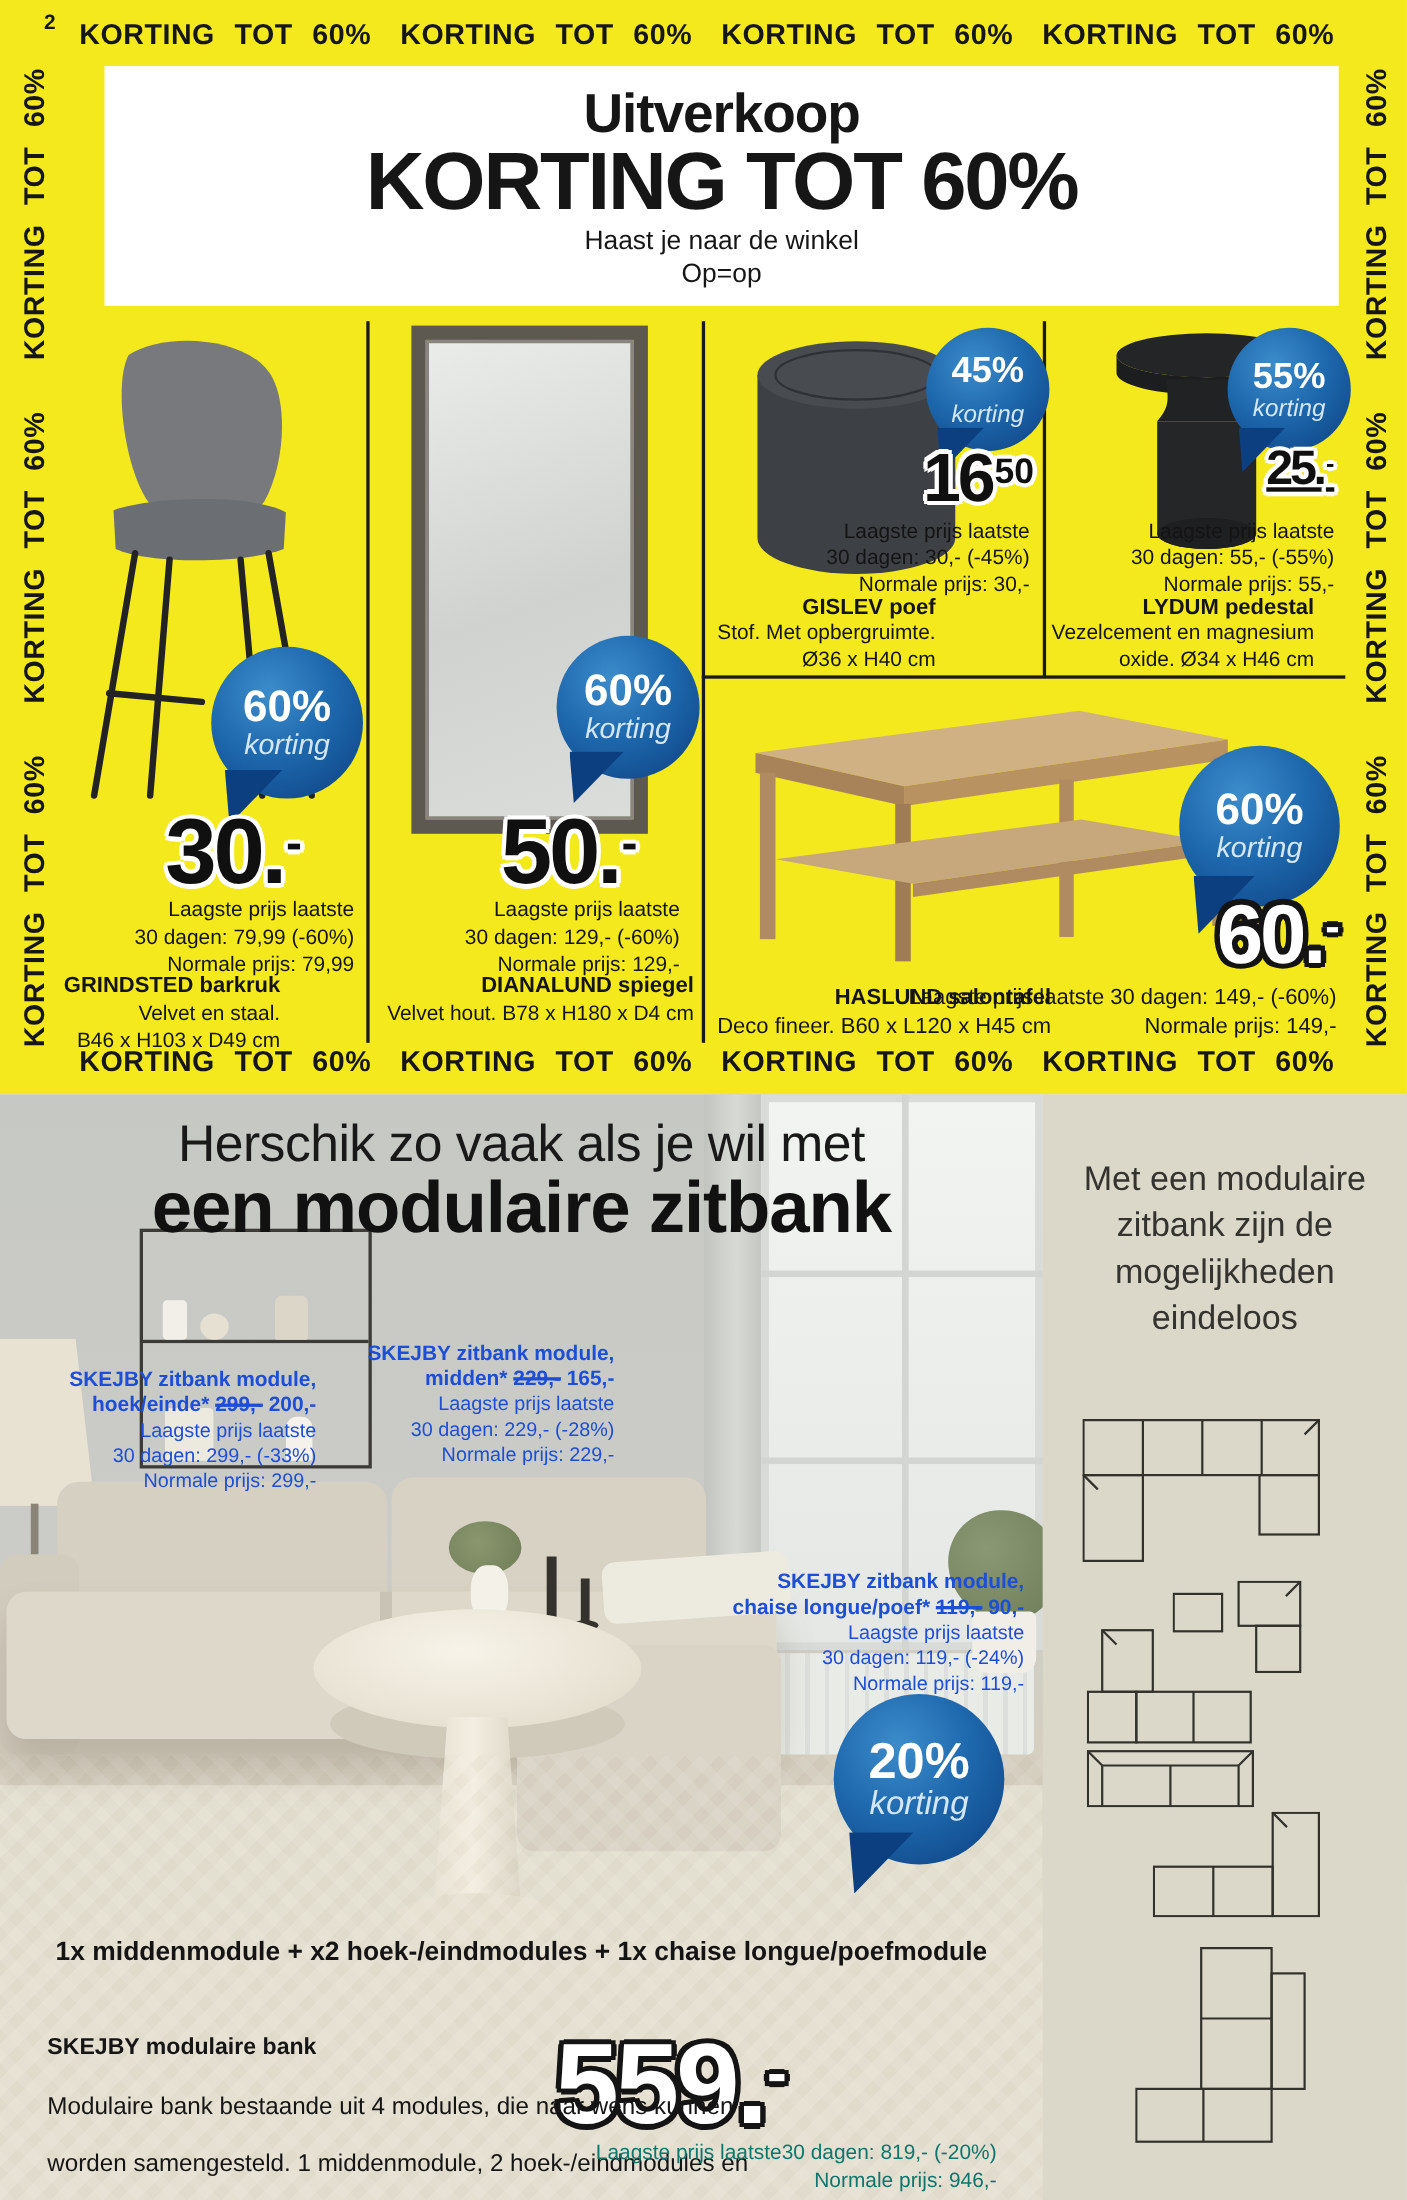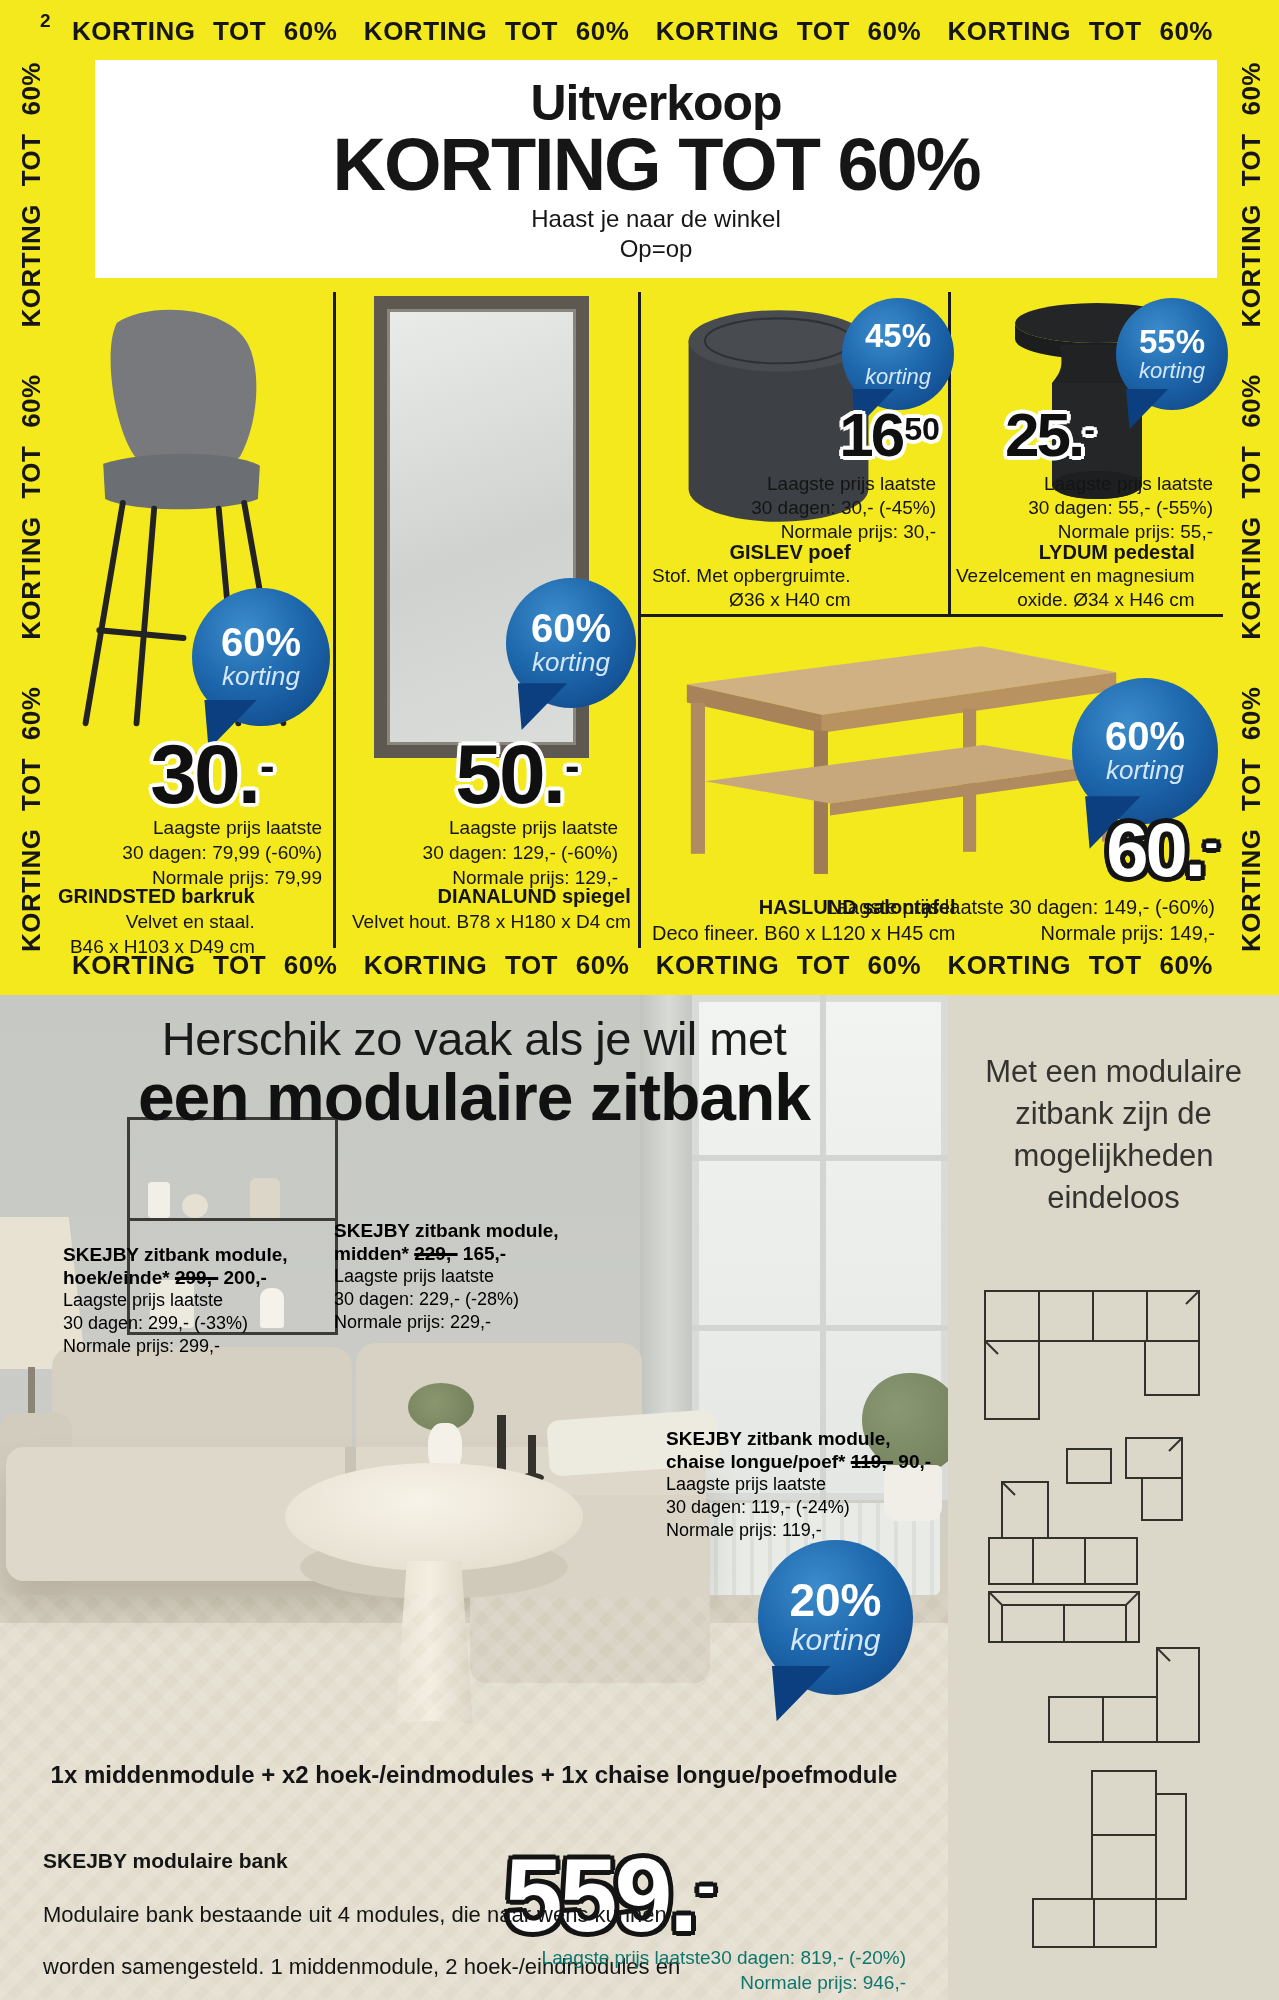--- a/index.html
+++ b/index.html
@@ -66,21 +66,21 @@
   .ph{position:absolute;}
   .headline1{position:absolute;left:0;top:16px;width:948px;text-align:center;font-size:47px;
              color:#191919;z-index:10;letter-spacing:-.5px;}
   .headline2{position:absolute;left:0;top:64px;width:948px;text-align:center;font-size:66px;font-weight:700;
              color:#111;z-index:10;letter-spacing:-1px;}
   .panel{position:absolute;left:948px;top:0;width:331px;height:1005px;background:#dbd7c9;}
   .panel-text{position:absolute;left:8px;right:8px;top:56px;text-align:center;font-size:31px;
               line-height:42px;color:#34332f;}
   .diagram{position:absolute;}
   .diagram line,.diagram rect{stroke:#32312c;stroke-width:2;fill:none;}
-  .mod{position:absolute;z-index:11;color:#000000;}
+  .mod{position:absolute;z-index:11;color:#1d4ed8;text-align:right;}
   .mod .t{font-size:19px;font-weight:700;line-height:23px;white-space:nowrap;}
   .mod .n{font-size:18px;line-height:23px;white-space:nowrap;}
   .strike{text-decoration:line-through;text-decoration-thickness:2.5px;}
   .combo{position:absolute;left:0;top:766px;width:948px;text-align:center;font-size:24px;font-weight:700;
          color:#141414;z-index:11;}
   .bankblock{position:absolute;left:43px;top:852px;z-index:11;color:#151515;}
   .bankblock .nm{font-size:21px;font-weight:700;line-height:28px;}
   .bankblock .d{font-size:22px;line-height:23.5px;white-space:nowrap;margin-top:28px;}
   .bprice-notes{position:absolute;left:516px;top:950px;width:390px;text-align:right;font-size:19px;
                 line-height:25px;color:#0f766e;z-index:11;}
@@ -204,21 +204,21 @@
       <ellipse cx="95" cy="26" rx="82" ry="20" fill="#232527"></ellipse>
       <path d="M13 26 a82 20 0 0 0 164 0 l0 16 a82 20 0 0 1 -164 0 Z" fill="#1b1d1f"></path>
       <path d="M58 48 C60 66 62 72 50 86 L140 86 C128 72 130 66 132 48 Z" fill="#202224"></path>
       <path d="M50 86 V188 a45 14 0 0 0 90 0 V86 Z" fill="#242628"></path>
       <ellipse cx="95" cy="188" rx="45" ry="14" fill="#1d1f21"></ellipse>
     </svg>
     <div class="badge sm" style="left:1116px;top:298px;">
       <span class="pct">55%</span>
       <span class="word">korting</span>
     </div>
-    <div class="bigprice outline-dark" style="left:1005px;top:404px;width:208px;font-size:62px;">
+    <div class="bigprice outline-dark" style="left:1005px;top:404px;width:208px;text-align:right;font-size:44px;text-decoration:underline;">
       <span>25.</span><span class="psup">-</span>
     </div>
     <div class="cellnotes" style="left:955px;top:472px;width:258px;font-size:19px;line-height:24px;">
       <div>Laagste prijs laatste</div>
       <div>30 dagen: 55,- (-55%)</div>
       <div>Normale prijs: 55,-</div>
     </div>
     <div class="celllabel" style="left:956px;top:540px;font-size:19px;line-height:24px;">
       <div class="nm">LYDUM pedestal</div>
       <div>Vezelcement en magnesium</div>

